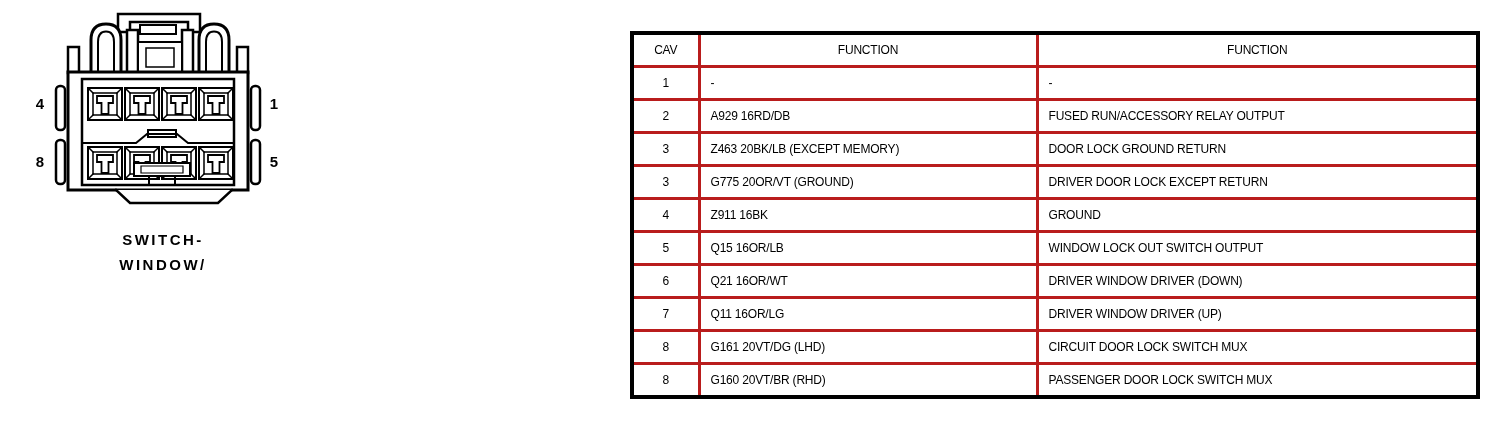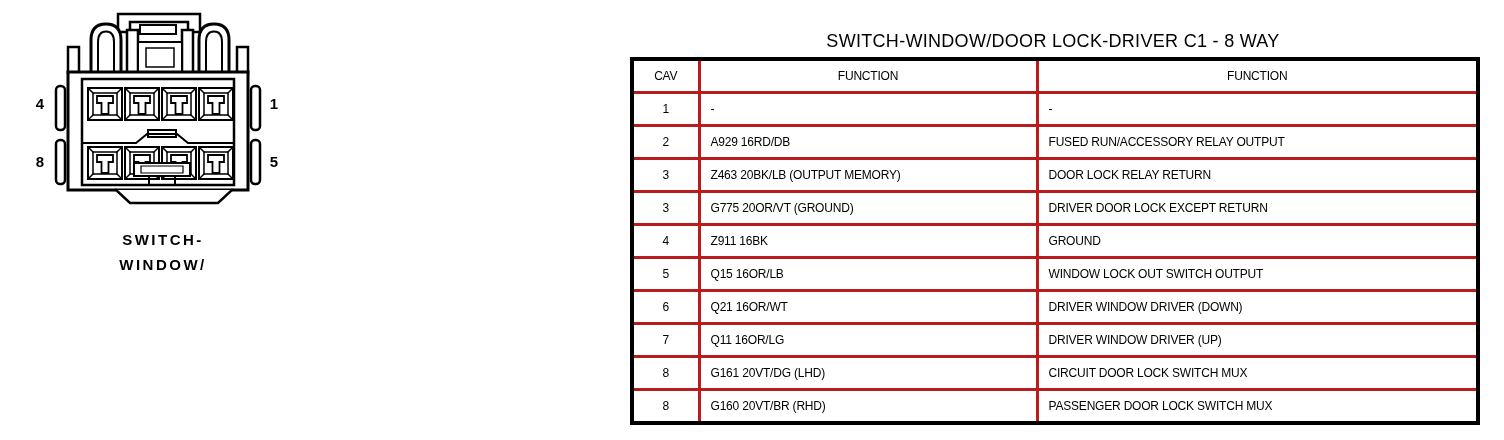--- a/index.html
+++ b/index.html
@@ -167,21 +167,20 @@
       <text class="pin-num" x="274" y="167" text-anchor="middle" stroke="none">5</text>
     </svg>
 
     <div class="connector-label">
       <div>SWITCH-</div>
       <div>WINDOW/</div>
     </div>
   </div>
 
   <div class="table-block">
-    <div class="table-title">SWITCH-WINDOW/DOOR LOCK-DRIVER C1 - 8 WAY</div>
 
     <table class="pinout">
       <colgroup>
         <col class="c-cav">
           <col class="c-circuit">
           <col class="c-function">
       </colgroup>
       <thead>
         <tr>
           <th>CAV</th>
@@ -195,22 +194,22 @@
           <td>-</td>
           <td>-</td>
         </tr>
         <tr>
           <td class="cav">2</td>
           <td>A929 16RD/DB</td>
           <td>FUSED RUN/ACCESSORY RELAY OUTPUT</td>
         </tr>
         <tr>
           <td class="cav">3</td>
-          <td>Z463 20BK/LB (OUTPUT MEMORY)</td>
-          <td>DOOR LOCK RELAY RETURN</td>
+          <td>Z463 20BK/LB (EXCEPT MEMORY)</td>
+          <td>DOOR LOCK GROUND RETURN</td>
         </tr>
         <tr>
           <td class="cav">3</td>
           <td>G775 20OR/VT (GROUND)</td>
           <td>DRIVER DOOR LOCK EXCEPT RETURN</td>
         </tr>
         <tr>
           <td class="cav">4</td>
           <td>Z911 16BK</td>
           <td>GROUND</td>

